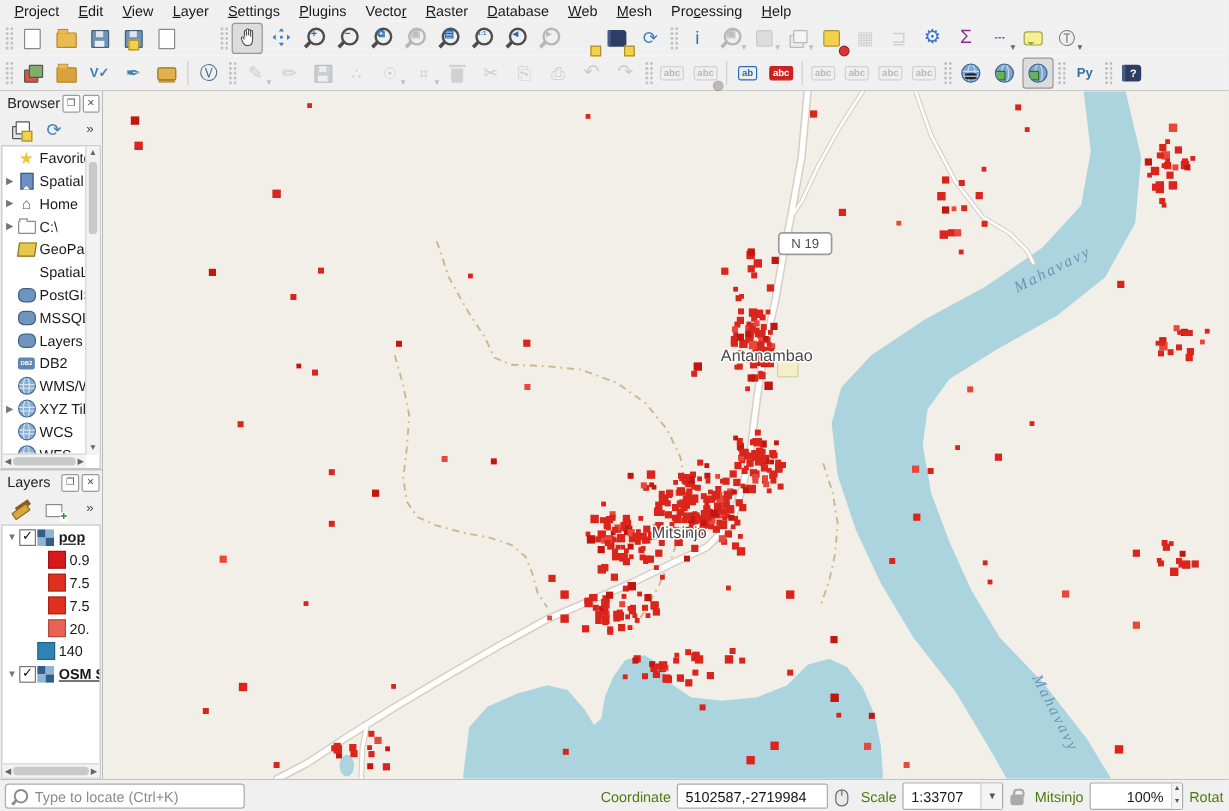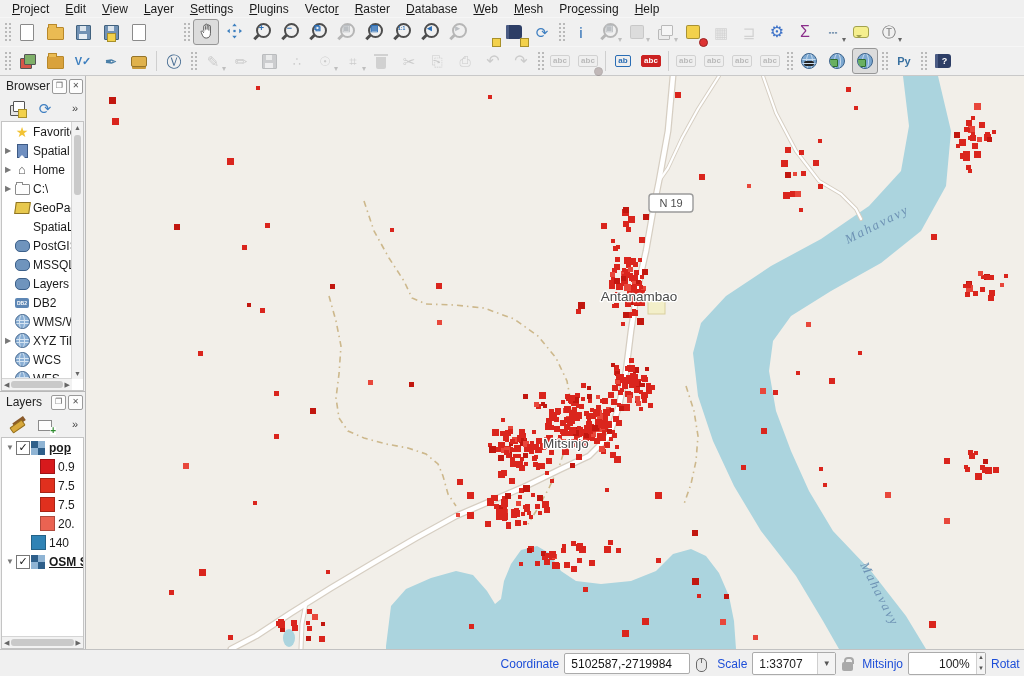--- a/index.html
+++ b/index.html
@@ -93,21 +93,21 @@
   
   #map-wrap{flex:1;position:relative;background:#f2efe9;}
   #map-svg{display:block;}
 
   
   #statusbar{display:flex;align-items:center;height:27px;border-top:1px solid #c2c2c2;background:#f0f0f0;padding:0 4px;overflow:hidden;}
   #locator{display:flex;align-items:center;width:188px;height:19px;border:1px solid #ababab;border-radius:3px;background:#fff;padding:0 5px;color:#8a8a8a;flex:none;}
   #locator .sh-mag{transform:scale(.8);border-color:#8a8a8a;margin:0 4px 0 0;}
   #locator .sh-mag:after{background:#8a8a8a;}
   .sb-spacer{flex:1;}
-  .sb-label{margin:0 5px;color:#1d4ed8;flex:none;}
+  .sb-label{margin:0 5px;color:#4d7c0f;flex:none;}
   .sb-field{height:19px;border:1px solid #ababab;border-radius:2px;background:#fff;display:flex;align-items:center;padding:0 6px;flex:none;color:#111;}
   .sb-combo{display:flex;flex:none;height:21px;border:1px solid #ababab;border-radius:2px;background:#fff;align-items:center;}
   .sb-combo .val{padding:0 6px;min-width:52px;}
   .sb-combo .btn{width:17px;align-self:stretch;border-left:1px solid #cfcfcf;background:#f4f4f4;font-size:8px;color:#555;display:flex;align-items:center;justify-content:center;cursor:pointer;}
   .spin{display:flex;flex:none;height:21px;width:76px;border:1px solid #ababab;border-radius:2px;background:#fff;align-items:center;}
   .spin .val{flex:1;padding:0 6px;margin-left:24px;}
   .spin .arr{width:15px;display:flex;flex-direction:column;border-left:1px solid #cfcfcf;align-self:stretch;}
   .spin .arr div{flex:1;font-size:6px;line-height:9px;text-align:center;color:#555;background:#f4f4f4;cursor:pointer;}
   .padlock{width:11px;height:9px;background:#a9a9a9;border-radius:2px;position:relative;margin:6px 4px 0 6px;flex:none;}
   .padlock:before{content:"";position:absolute;top:-5px;left:1.5px;width:6px;height:5px;border:2px solid #a9a9a9;border-bottom:none;border-radius:4px 4px 0 0;}
@@ -1189,20 +1189,24 @@
           <text x="585" y="131" text-anchor="middle" font-size="11" font-family="Liberation Sans, sans-serif" fill="#4d4d4d">N 19</text>
           <text x="553" y="225" text-anchor="middle" font-size="13.5" font-family="Liberation Sans, sans-serif" fill="#4a4a4a" stroke="#ffffff" stroke-width="2.6" paint-order="stroke" stroke-linejoin="round">Antanambao</text>
           <text x="480" y="372" text-anchor="middle" font-size="13.5" font-family="Liberation Sans, sans-serif" fill="#4a4a4a" stroke="#ffffff" stroke-width="2.6" paint-order="stroke" stroke-linejoin="round">Mitsinjo</text>
           <text x="0" y="0" text-anchor="middle" font-size="13" font-style="italic" font-family="Liberation Serif, serif" fill="#6d92b4" transform="translate(793,152) rotate(-27)" letter-spacing="2">Mahavavy</text>
           <text x="0" y="0" text-anchor="middle" font-size="13" font-style="italic" font-family="Liberation Serif, serif" fill="#6d92b4" transform="translate(790,520) rotate(63)" letter-spacing="2">Mahavavy</text>
         </svg>
     </div>
   </div>
 
   <div id="statusbar">
+    <div id="locator">
+      <span class="sh-mag"></span>
+      <span>Type to locate (Ctrl+K)</span>
+    </div>
     <div class="sb-spacer"></div>
     <span class="sb-label">Coordinate</span>
     <div class="sb-field" style="width:112px">
       <span>5102587,-2719984</span>
     </div>
     <span class="mouseicon"></span>
     <span class="sb-label">Scale</span>
     <div class="sb-combo">
       <span class="val">1:33707</span>
       <span class="btn">▼</span>

